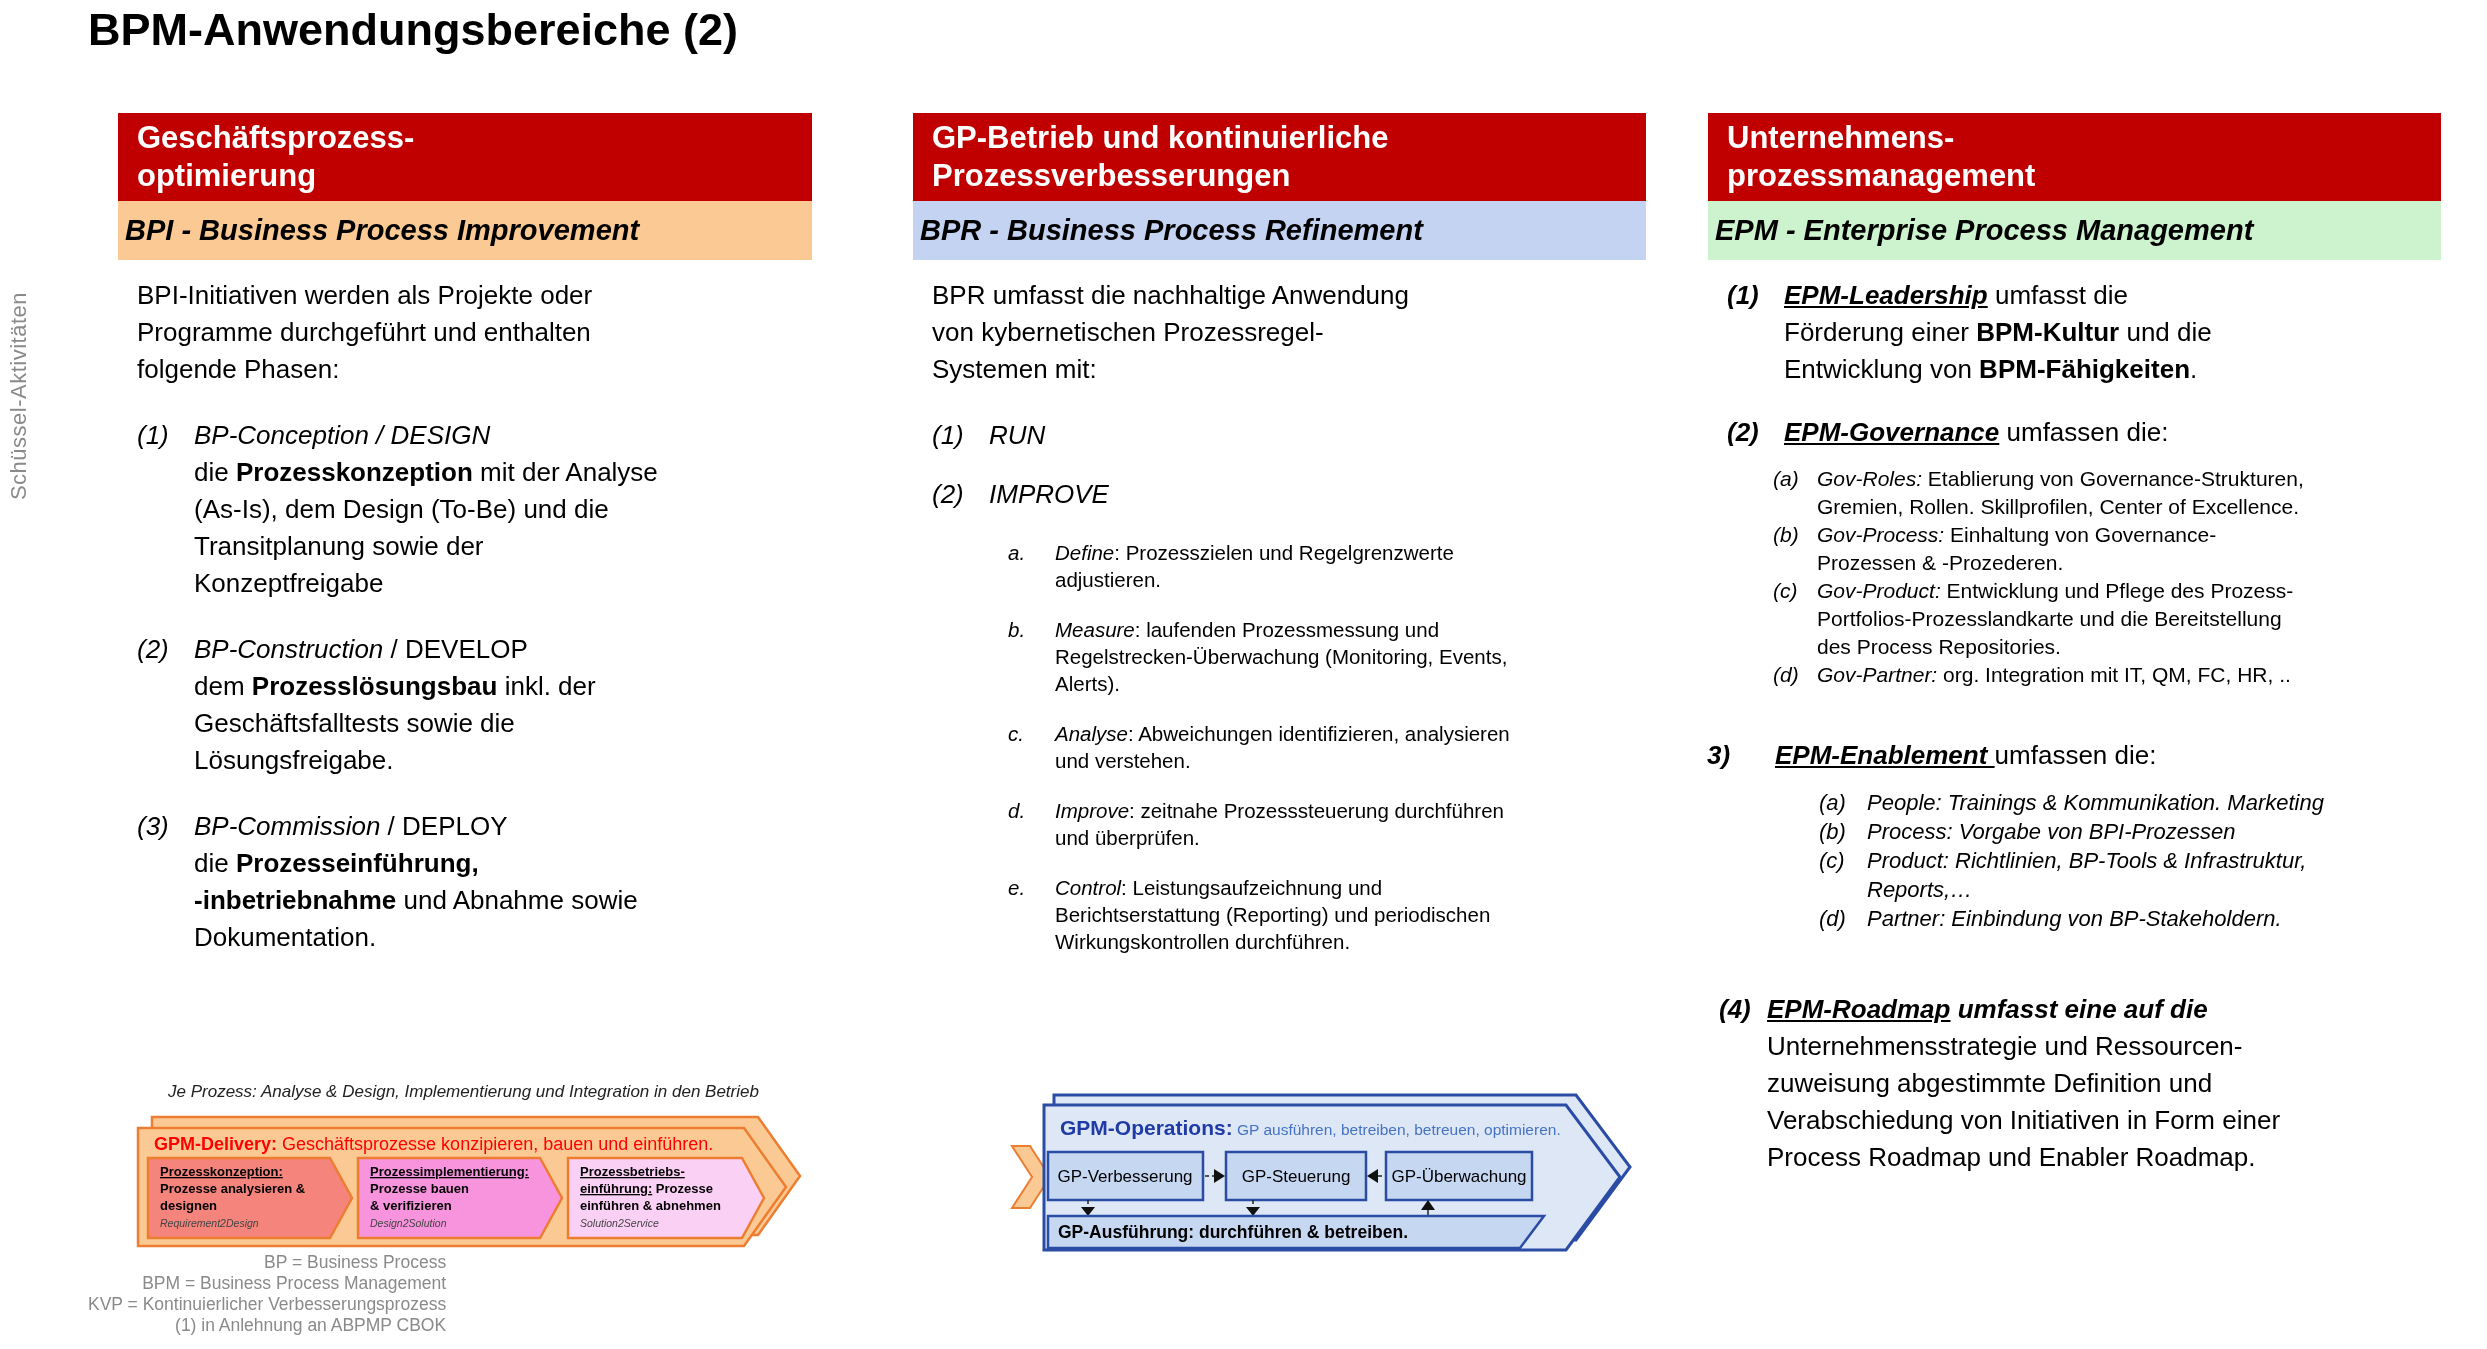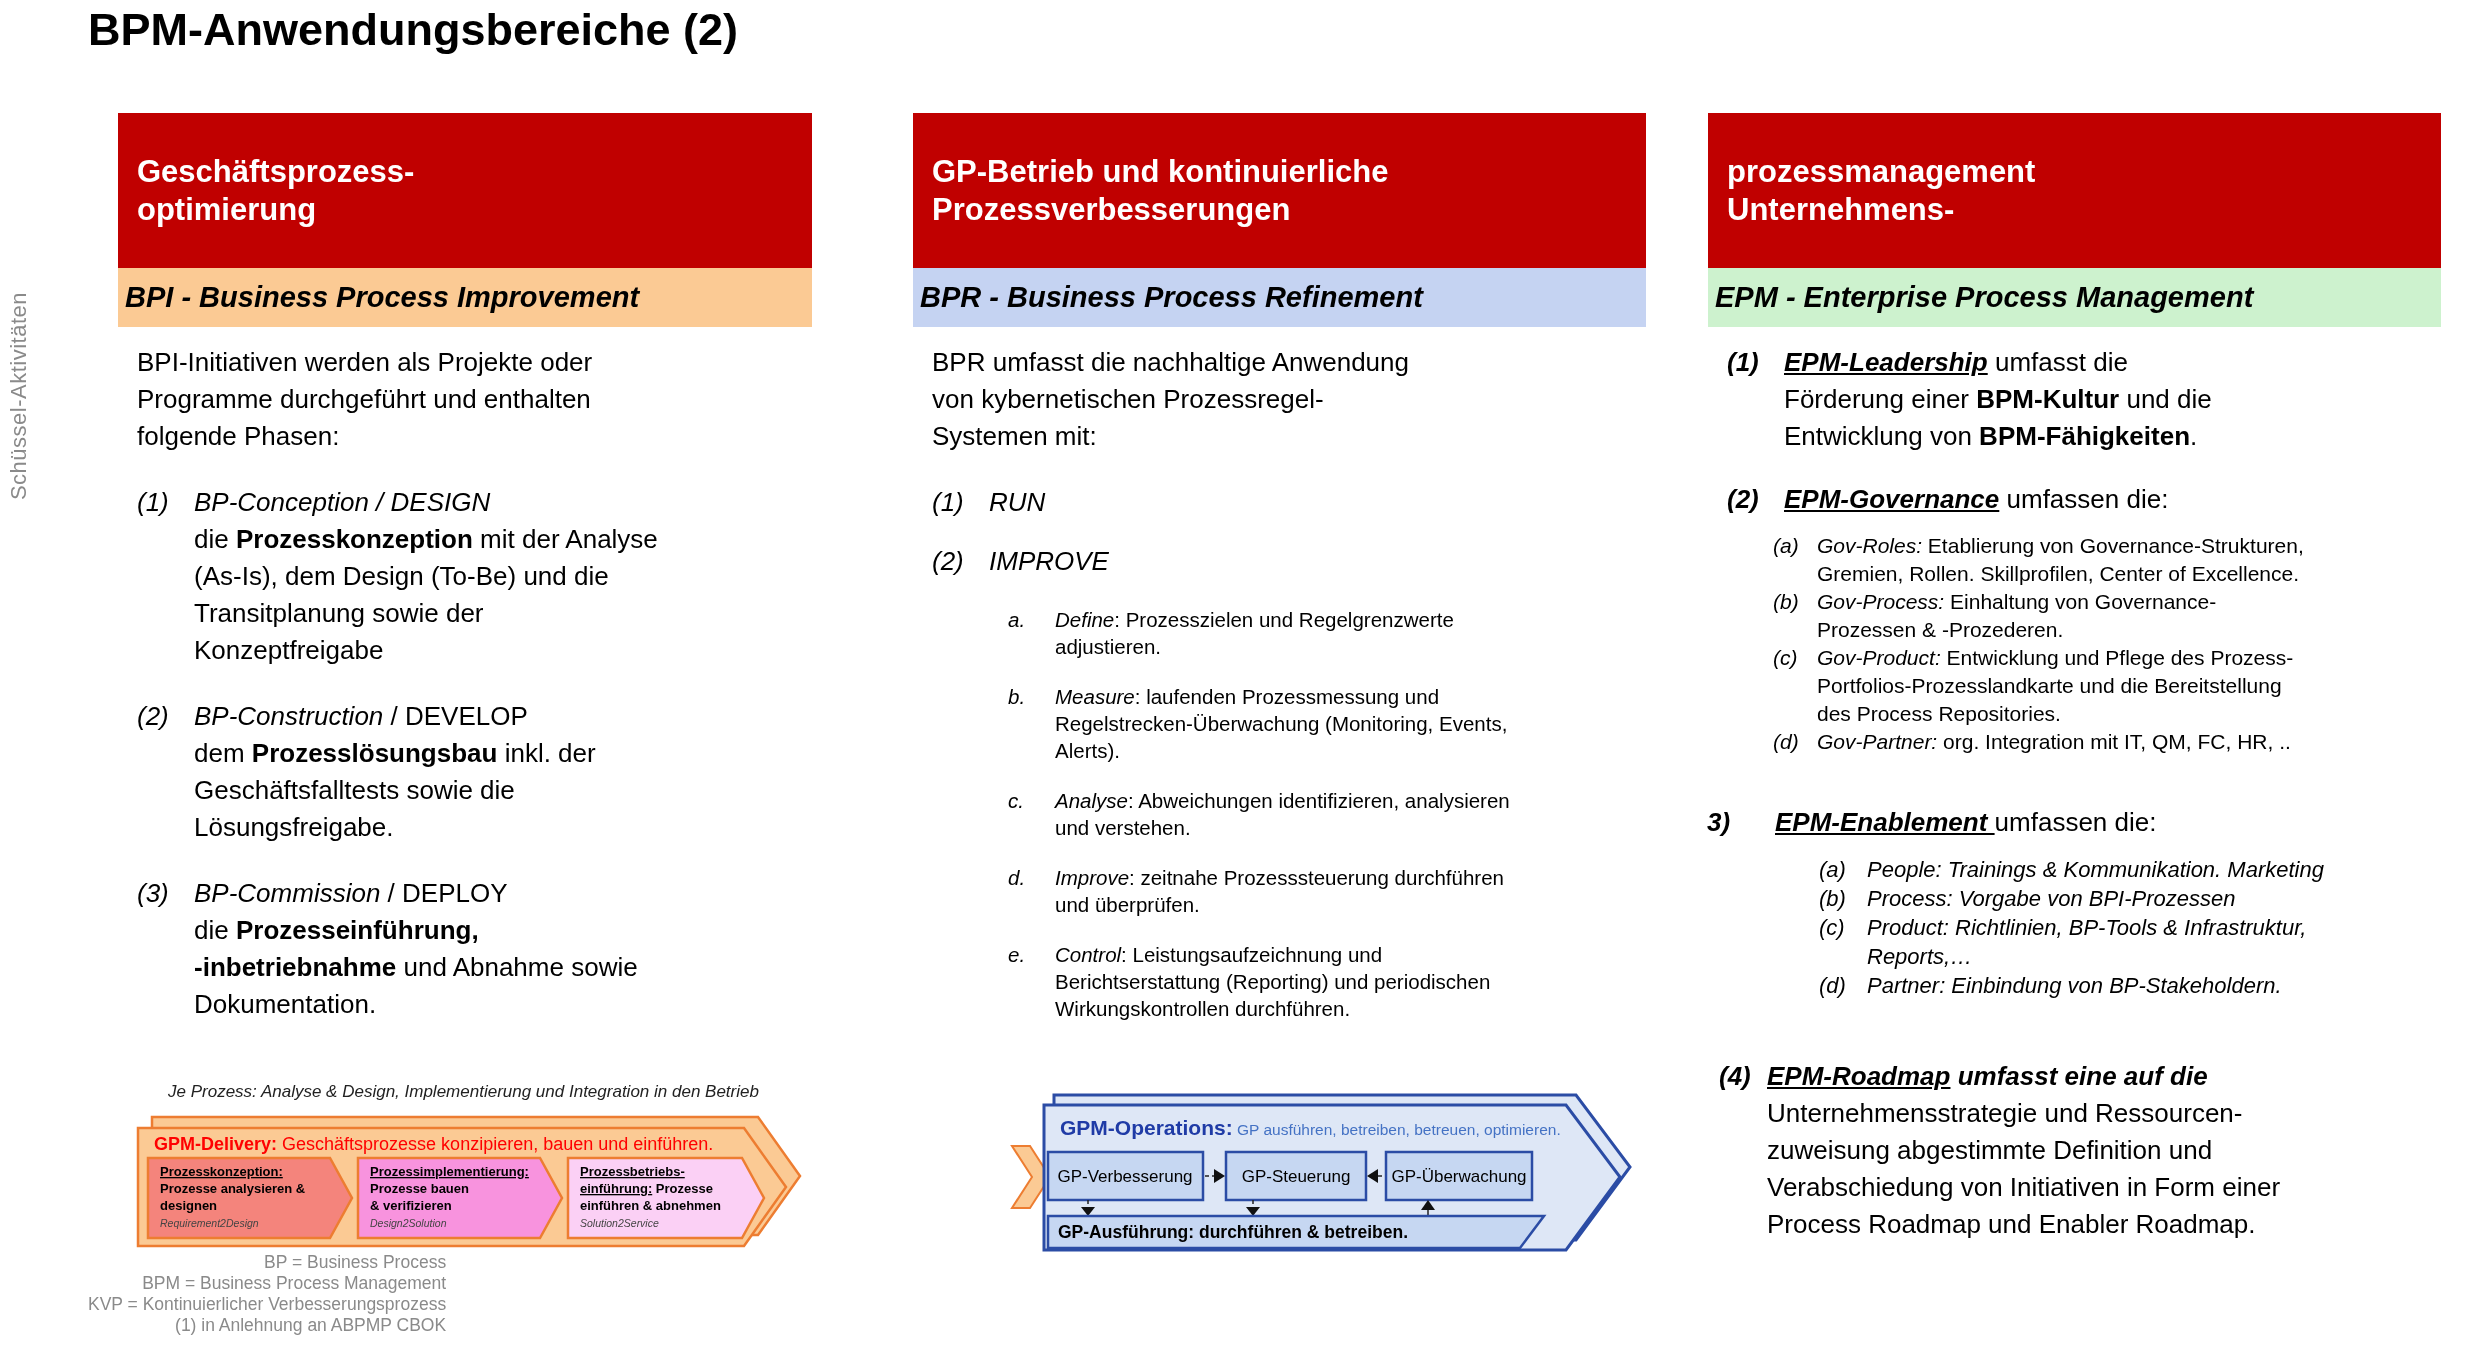--- a/index.html
+++ b/index.html
@@ -17,21 +17,21 @@
   #side-label{position:absolute;left:6px;top:292px;writing-mode:vertical-rl;transform:rotate(180deg);
               font-size:22px;color:#8a8a8a;letter-spacing:.5px;}
 
   
   .col{position:absolute;top:113px;}
   #col1{left:118px;width:694px;}
   #col2{left:913px;width:733px;}
   #col3{left:1708px;width:733px;}
 
   .colhead{background:var(--header-red);color:#fff;font-weight:bold;font-size:31px;line-height:38px;
-           height:155px;display:flex;flex-direction:column;justify-content:center;
+           height:88px;display:flex;flex-direction:column;justify-content:center;
            padding-left:19px;box-sizing:border-box;}
   .colhead span{display:block}
   .subhead{height:59px;font-size:29px;font-weight:bold;font-style:italic;display:flex;align-items:center;
            padding-left:7px;box-sizing:border-box;}
   #col1 .subhead{background:var(--bpi-bg)}
   #col2 .subhead{background:var(--bpr-bg)}
   #col3 .subhead{background:var(--epm-bg)}
 
   .colbody{padding:17px 0 0 19px;font-size:26px;line-height:37px;}
   .intro{margin:0 0 29px 0;}
@@ -244,22 +244,22 @@
     <polygon class="tri" points="238,119 252,119 245,128"></polygon>
     <polygon class="tri" points="413,122 427,122 420,112"></polygon>
     <line class="solid" x1="420" y1="122" x2="420" y2="128"></line>
 
     <polygon class="obox" points="40,128 536,128 512,160 40,160"></polygon>
     <text class="obottom-t" x="50" y="150">GP-Ausführung: durchführen &amp; betreiben.</text>
   </svg>
 
   <section class="col" id="col3">
     <header class="colhead">
+      <span>Unternehmens-</span>
       <span>prozessmanagement</span>
-      <span>Unternehmens-</span>
     </header>
     <div class="subhead">
       <span>EPM - Enterprise Process Management</span>
     </div>
     <div class="colbody">
 
       <div class="item i1">
         <span class="num bi">(1)</span>
         <span class="ln"><span class="bi u">EPM-Leadership</span><span> umfasst die</span></span>
         <span class="ln"><span>Förderung einer </span><span class="b">BPM-Kultur</span><span> und die</span></span>

